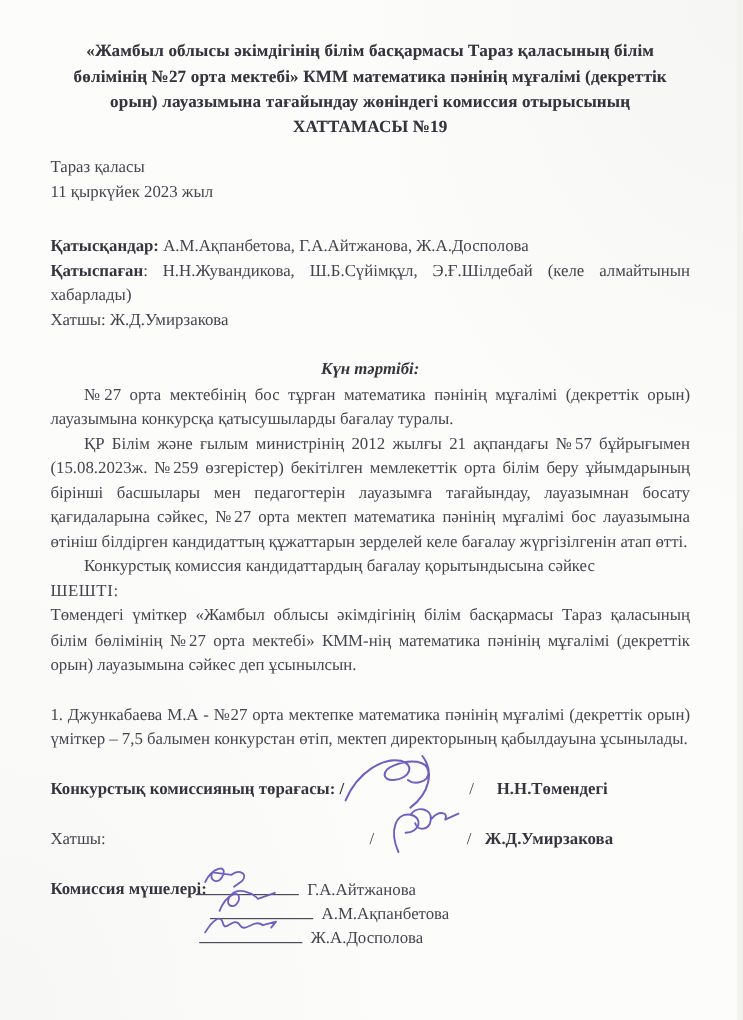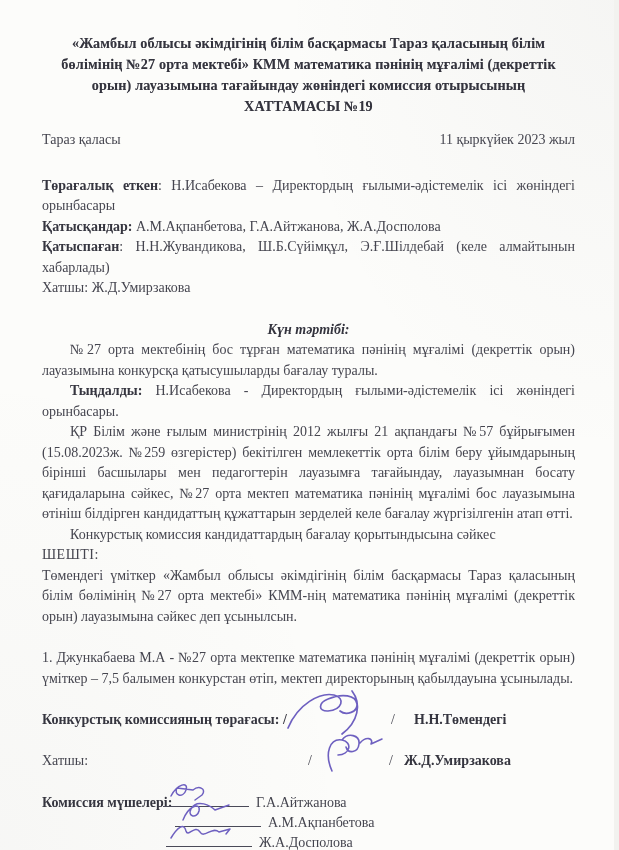--- a/index.html
+++ b/index.html
@@ -21,21 +21,21 @@
   .content{
     position:absolute;left:42px;top:33px;width:533px;
     font-size:14px;line-height:20.5px;
   }
   .b{font-weight:bold;color:#35353f;}
   .title-line{
     text-align:center;font-weight:bold;color:#34343e;
     font-size:14.2px;line-height:21px;letter-spacing:.15px;
     text-shadow:0 0 .5px rgba(50,50,60,.35);
   }
-  .date-row{display:flex;justify-content:space-between;margin-top:13px;}
+  .date-row{display:flex;justify-content:space-between;margin-top:13px;flex-direction:column;}
   .attendance{margin-top:25px;text-align:justify;}
   .agenda-heading{text-align:center;font-weight:bold;color:#34343e;margin-top:21px;font-style:italic;}
   .para{text-align:justify;}
   .indent{text-indent:28px;}
   .resolution-word{letter-spacing:.5px;}
   .decision{margin-top:21px;}
   
   .sig-row{position:relative;}
   .chair-row{margin-top:17px;height:26px;}
   .chair-row .label{position:absolute;left:0;top:4px;}
@@ -75,29 +75,27 @@
       <div class="title-line">орын) лауазымына тағайындау жөніндегі комиссия отырысының</div>
       <div class="title-line">ХАТТАМАСЫ №19</div>
     </div>
 
     <div class="date-row">
       <span>Тараз қаласы</span>
       <span>11 қыркүйек  2023 жыл</span>
     </div>
 
     <div class="attendance">
-      <div class="para"><span class="b">Төрағалық еткен</span><span>: Н.Исабекова – Директордың ғылыми-әдістемелік ісі жөніндегі орынбасары</span></div>
       <div class="para"><span class="b">Қатысқандар:</span><span> А.М.Ақпанбетова, Г.А.Айтжанова, Ж.А.Досполова</span></div>
       <div class="para"><span class="b">Қатыспаған</span><span>: Н.Н.Жувандикова, Ш.Б.Сүйімқұл, Э.Ғ.Шілдебай (келе алмайтынын хабарлады)</span></div>
       <div class="para">Хатшы: Ж.Д.Умирзакова</div>
     </div>
 
     <div class="agenda-heading">Күн тәртібі:</div>
     <div class="para indent">№27 орта мектебінің бос тұрған математика пәнінің мұғалімі (декреттік орын) лауазымына конкурсқа  қатысушыларды бағалау  туралы.</div>
-    <div class="para indent"><span class="b">Тыңдалды:</span><span> Н.Исабекова - Директордың ғылыми-әдістемелік ісі жөніндегі орынбасары.</span></div>
 
     <div class="para indent">ҚР Білім және ғылым министрінің  2012 жылғы 21 ақпандағы №57 бұйрығымен (15.08.2023ж. №259 өзгерістер) бекітілген мемлекеттік орта білім беру ұйымдарының бірінші басшылары мен педагогтерін лауазымға тағайындау, лауазымнан босату қағидаларына сәйкес, №27 орта мектеп математика пәнінің мұғалімі бос лауазымына өтініш білдірген кандидаттың құжаттарын зерделей келе бағалау жүргізілгенін атап өтті.</div>
 
     <div class="para indent">Конкурстық комиссия кандидаттардың бағалау қорытындысына сәйкес</div>
     <div class="resolution-word">ШЕШТІ:</div>
     <div class="para">Төмендегі үміткер «Жамбыл облысы әкімдігінің білім басқармасы Тараз қаласының білім бөлімінің №27 орта мектебі» КММ-нің математика пәнінің мұғалімі (декреттік орын) лауазымына сәйкес деп ұсынылсын.</div>
     <div class="para decision">1. Джункабаева М.А - №27 орта мектепке математика пәнінің мұғалімі (декреттік орын)  үміткер – 7,5 балымен конкурстан өтіп, мектеп   директорының қабылдауына ұсынылады.</div>
 
     <div class="sig-row chair-row">
       <span class="label b">Конкурстық комиссияның төрағасы: /</span>

